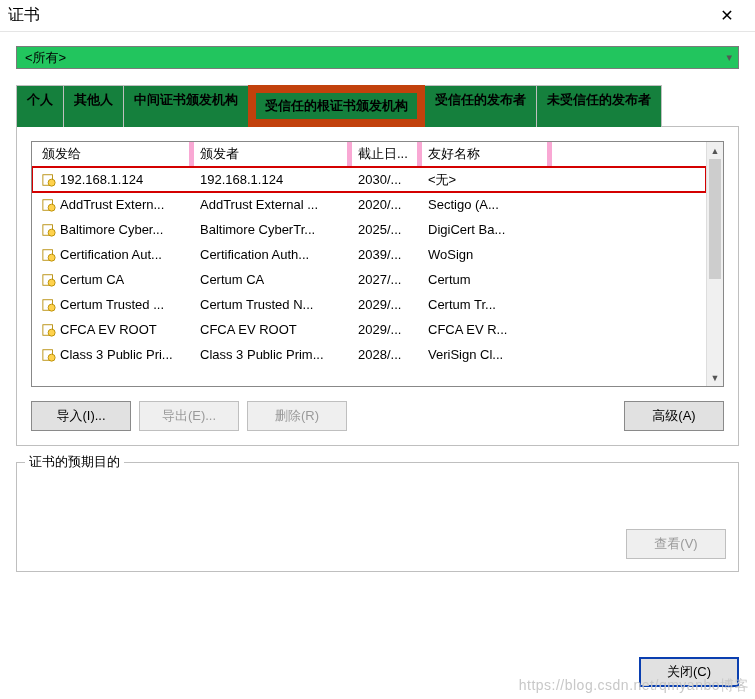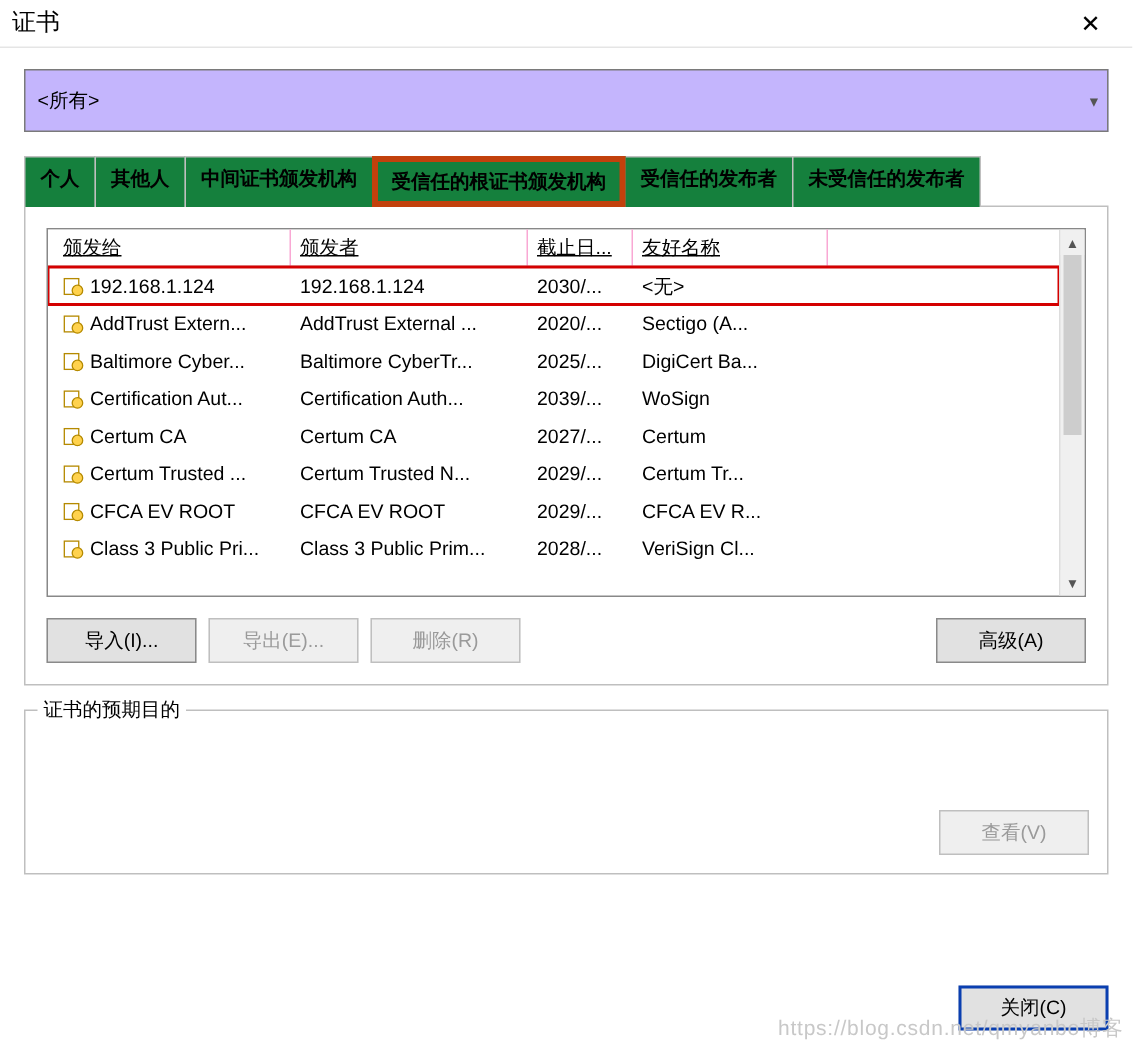--- a/index.html
+++ b/index.html
@@ -4,32 +4,32 @@
 <style>
 * { box-sizing: border-box; font-family: "Microsoft YaHei", "Segoe UI", sans-serif; font-size: 13px; }
 body { margin: 0; background: #fff; width: 755px; height: 699px; overflow: hidden; position: relative; }
 .titlebar { height: 32px; display: flex; align-items: center; padding: 0 8px; border-bottom: 1px solid #e5e5e5; }
 .titlebar .title { flex: 1; font-size: 16px; }
 .close-x { width: 40px; height: 30px; display: flex; align-items: center; justify-content: center; font-size: 16px; cursor: pointer; }
 .body { padding: 14px 16px 10px 16px; }
 .row1 { display: flex; align-items: center; margin-bottom: 16px; }
 .row1 .label { width: 170px; }
 .row1 .label u { text-decoration: underline; }
-.select { flex: 1; height: 42px; border: 1px solid #7a7a7a; background: #c4b5fd; display: flex; align-items: center; padding: 0 8px; position: relative; }
+.select { flex: 1; height: 23px; border: 1px solid #7a7a7a; background: #22c55e; display: flex; align-items: center; padding: 0 8px; position: relative; }
 .select .chev { position: absolute; right: 6px; font-size: 11px; color: #555; }
 .tabs { display: flex; position: relative; }
 .tab { padding: 5px 10px 5px 10px; border: 1px solid #bfbfbf; border-bottom: none; background: #15803d; margin-right: -1px; cursor: pointer; position: relative; font-weight: bold; }
 .tab.active { z-index: 5; }
-.tab.hl { border: 4px solid #c2410c; padding: 4px 9px; z-index: 10; }
+.tab.hl { border: 8px solid #c2410c; padding: 4px 9px; z-index: 10; }
 .tabpanel { border: 1px solid #bfbfbf; margin-top: -1px; padding: 14px; height: 320px; display: flex; flex-direction: column; }
 .listwrap { flex: 1; border: 1px solid #888; position: relative; overflow: hidden; display: flex; }
 .list { flex: 1; overflow: hidden; }
 .lrow { display: flex; align-items: center; height: 25px; padding-left: 4px; }
 .lhead { font-weight: normal; border-bottom: 1px solid #d0d0d0; background: #fff; }
-.lhead .cell { border-right: 1px solid #f9a8d4; padding: 4px 6px; text-decoration: underline; }
+.lhead .cell { border-right: 5px solid #f9a8d4; padding: 4px 6px; }
 .cell { overflow: hidden; white-space: nowrap; text-overflow: ellipsis; padding: 2px 6px; }
 .c1 { width: 158px; display:flex; align-items:center; gap:4px; }
 .c2 { width: 158px; }
 .c3 { width: 70px; }
 .c4 { width: 130px; }
 .lrow.hlrow { outline: 2px solid #d40000; outline-offset: -1px; }
 .scrollbar { width: 17px; background: #f0f0f0; border-left: 1px solid #ddd; display: flex; flex-direction: column; }
 .sb-btn { height: 17px; background: #f0f0f0; display:flex; align-items:center; justify-content:center; font-size:9px; color:#555;}
 .sb-track { flex:1; position:relative; }
 .sb-thumb { position:absolute; top:0; left:2px; right:2px; height:120px; background:#cdcdcd; }

